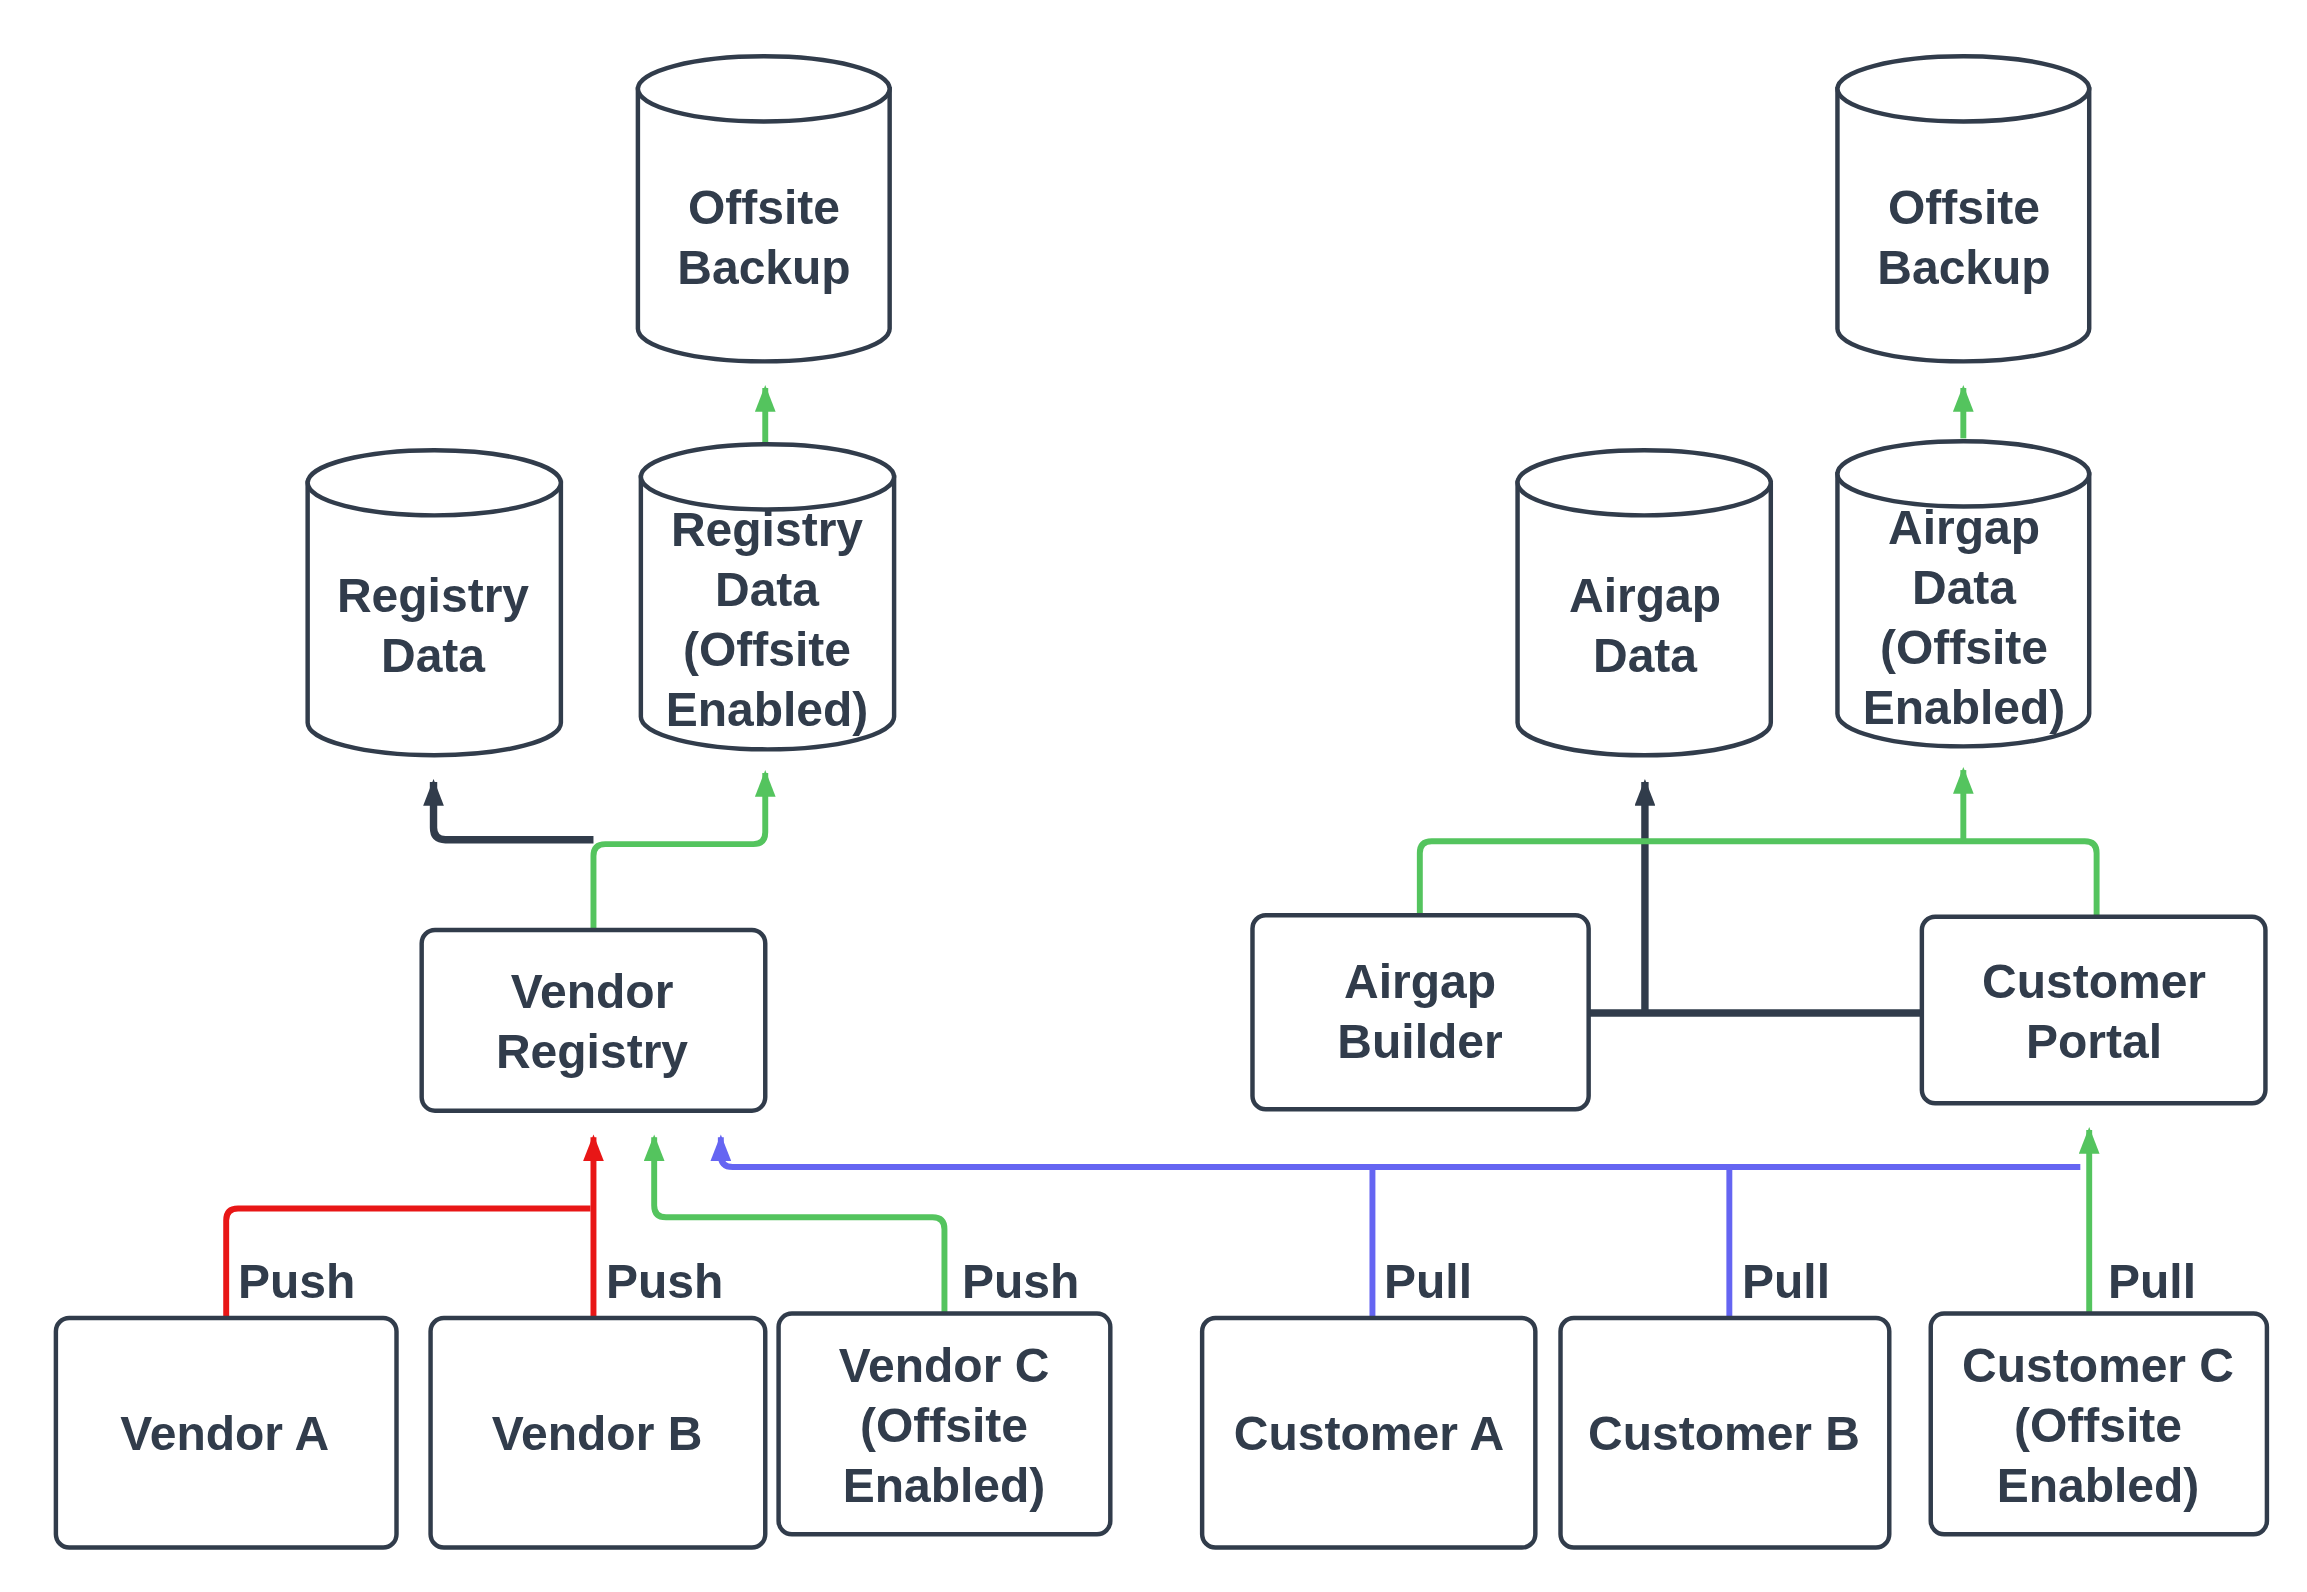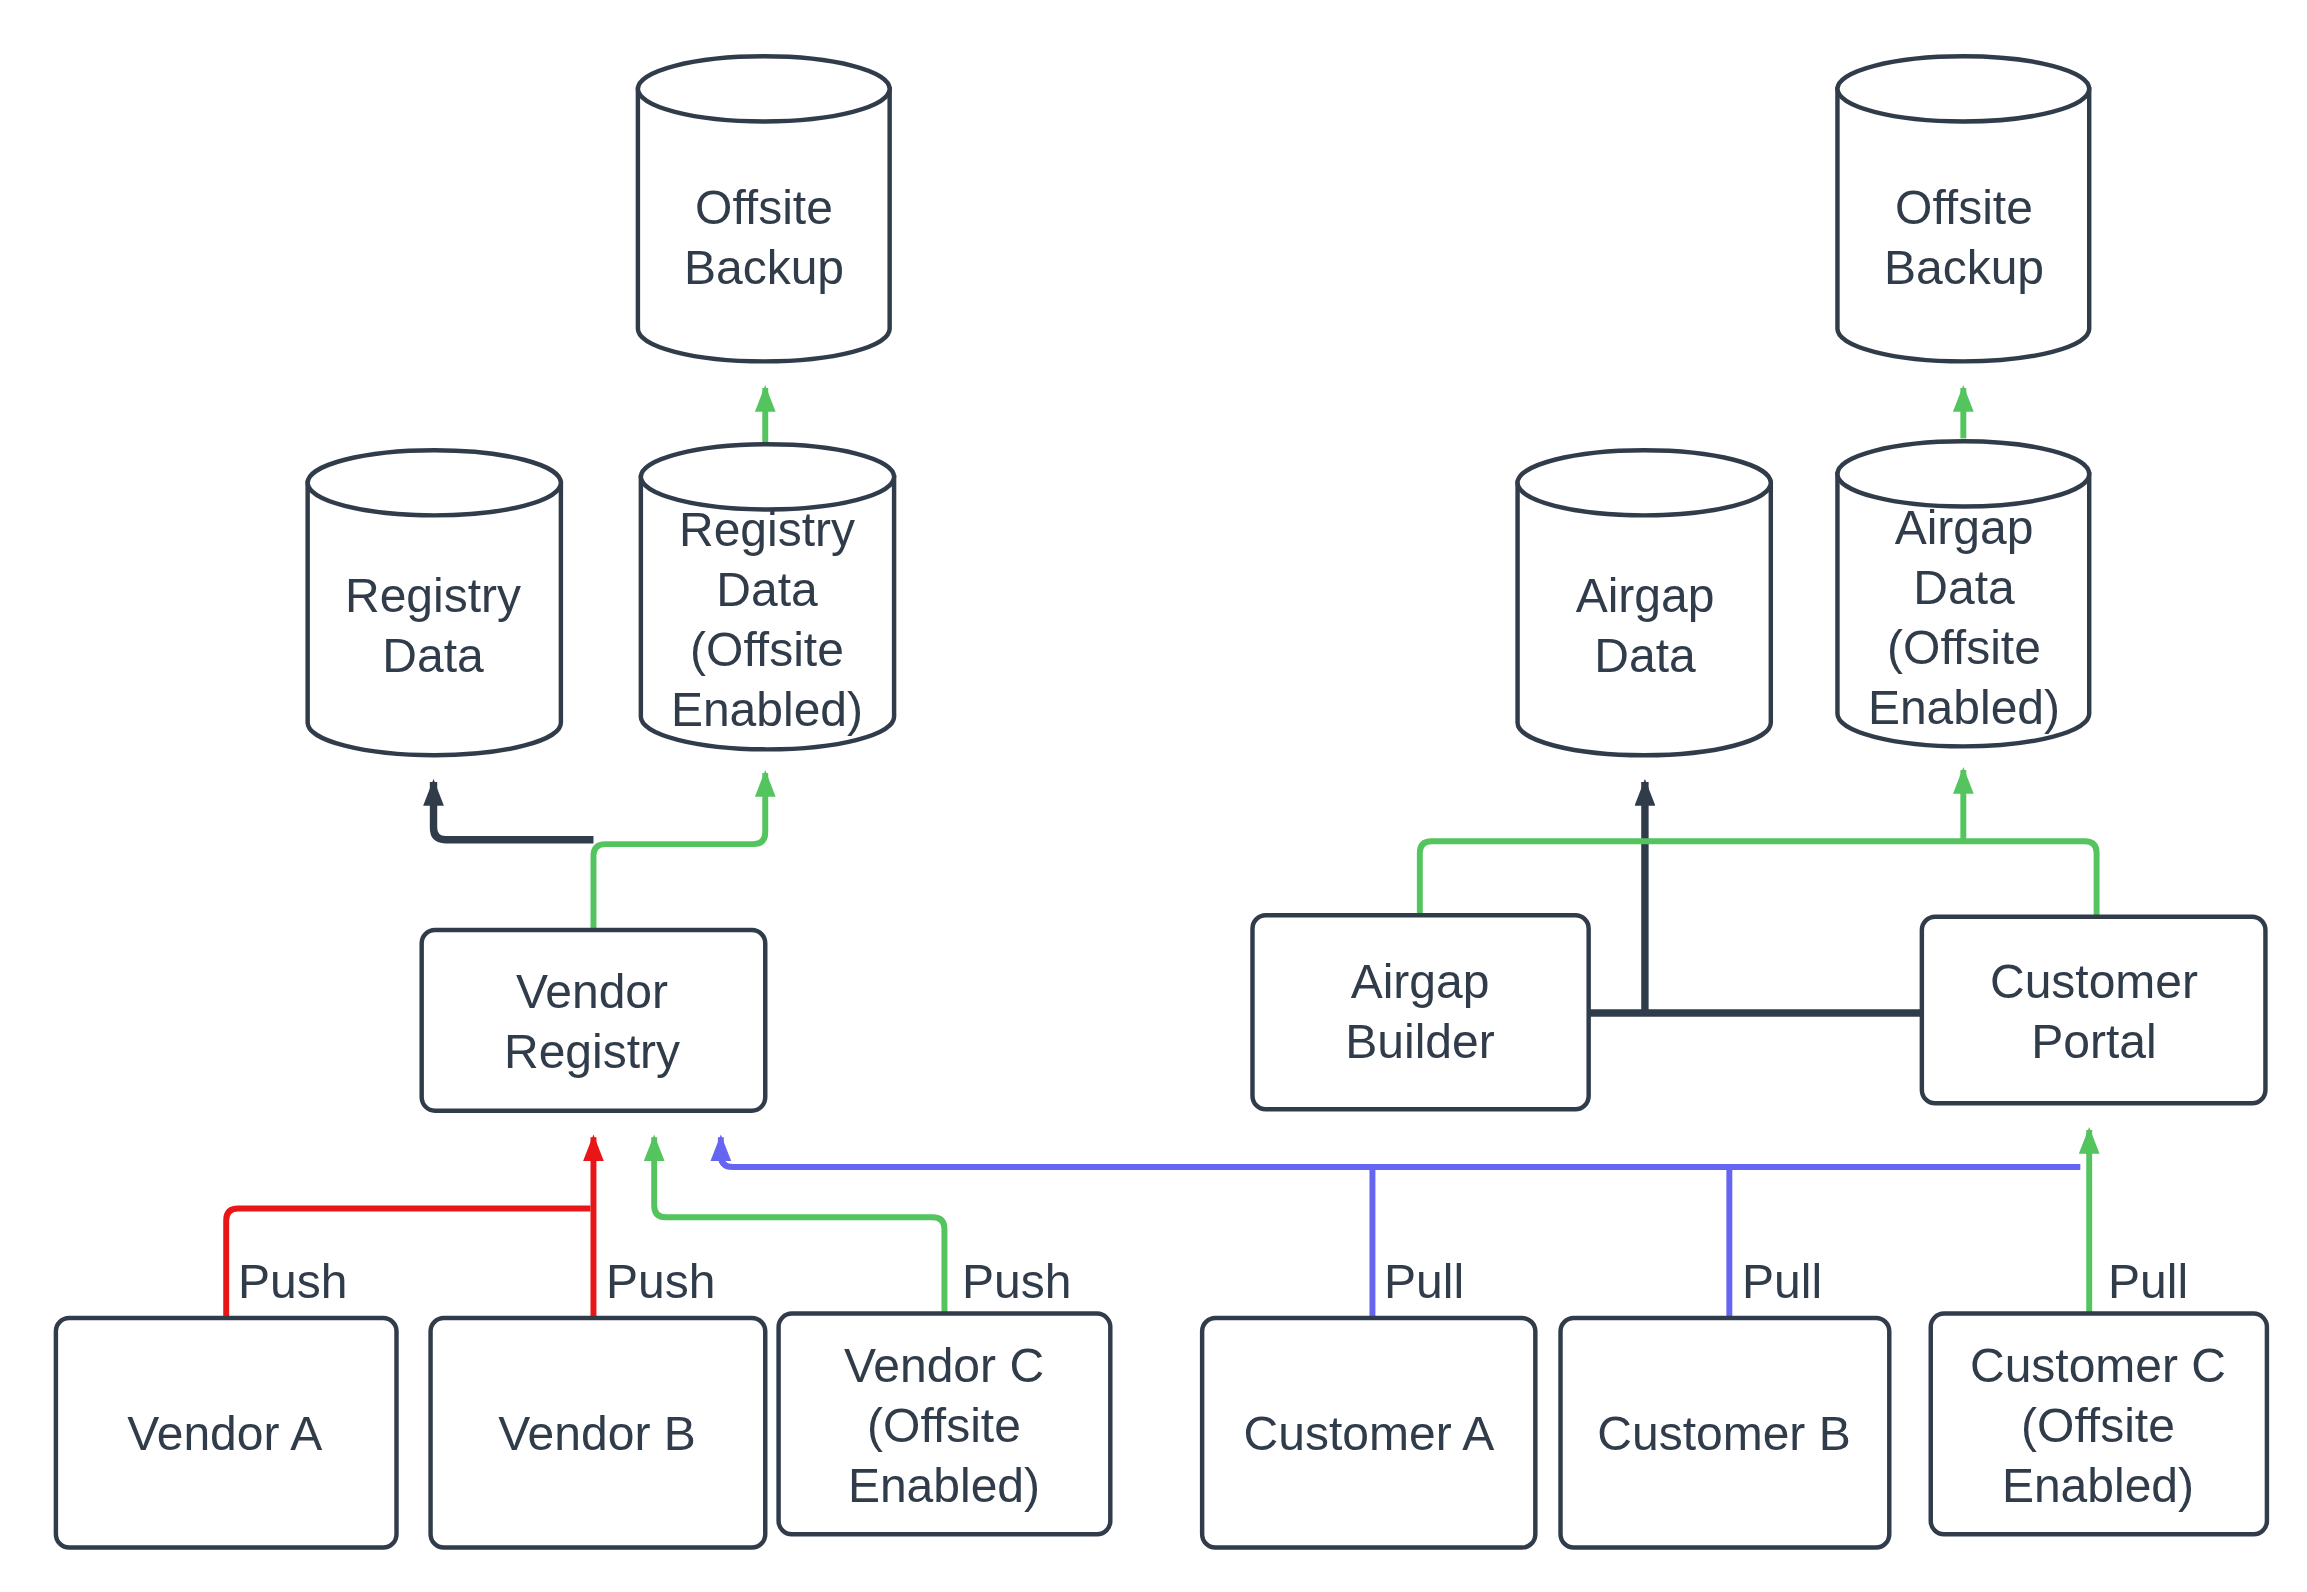--- a/index.html
+++ b/index.html
@@ -1,16 +1,16 @@
 <!DOCTYPE html>
 <html style="font-size:12px"><head>
 <meta charset="utf-8">
 <style>
   html,body { margin:0; padding:0; background:#ffffff; }
-  .stage { position:relative; width:2307px; height:1592px; background:#ffffff; overflow:hidden; }
+  .stage { position:relative; width:2307px; height:1592px; background:#ffffff; overflow:hidden;font-weight:bold; }
   .canvas { position:absolute; left:0; top:0; width:1154px; height:796px;
             transform:scale(2); transform-origin:0 0;
             font-family:"Liberation Sans", sans-serif; }
   .shapes { position:absolute; left:0; top:0; }
   .shape  { fill:#ffffff; stroke:#313c4b; stroke-width:3; }
   .edge   { fill:none; stroke-linejoin:round; }
   .edge.dark  { stroke:#313c4b; stroke-width:5; }
   .edge.green { stroke:#54c45e; stroke-width:4; }
   .edge.red   { stroke:#e81616; stroke-width:4; }
   .edge.blue  { stroke:#6565f2; stroke-width:4; }

